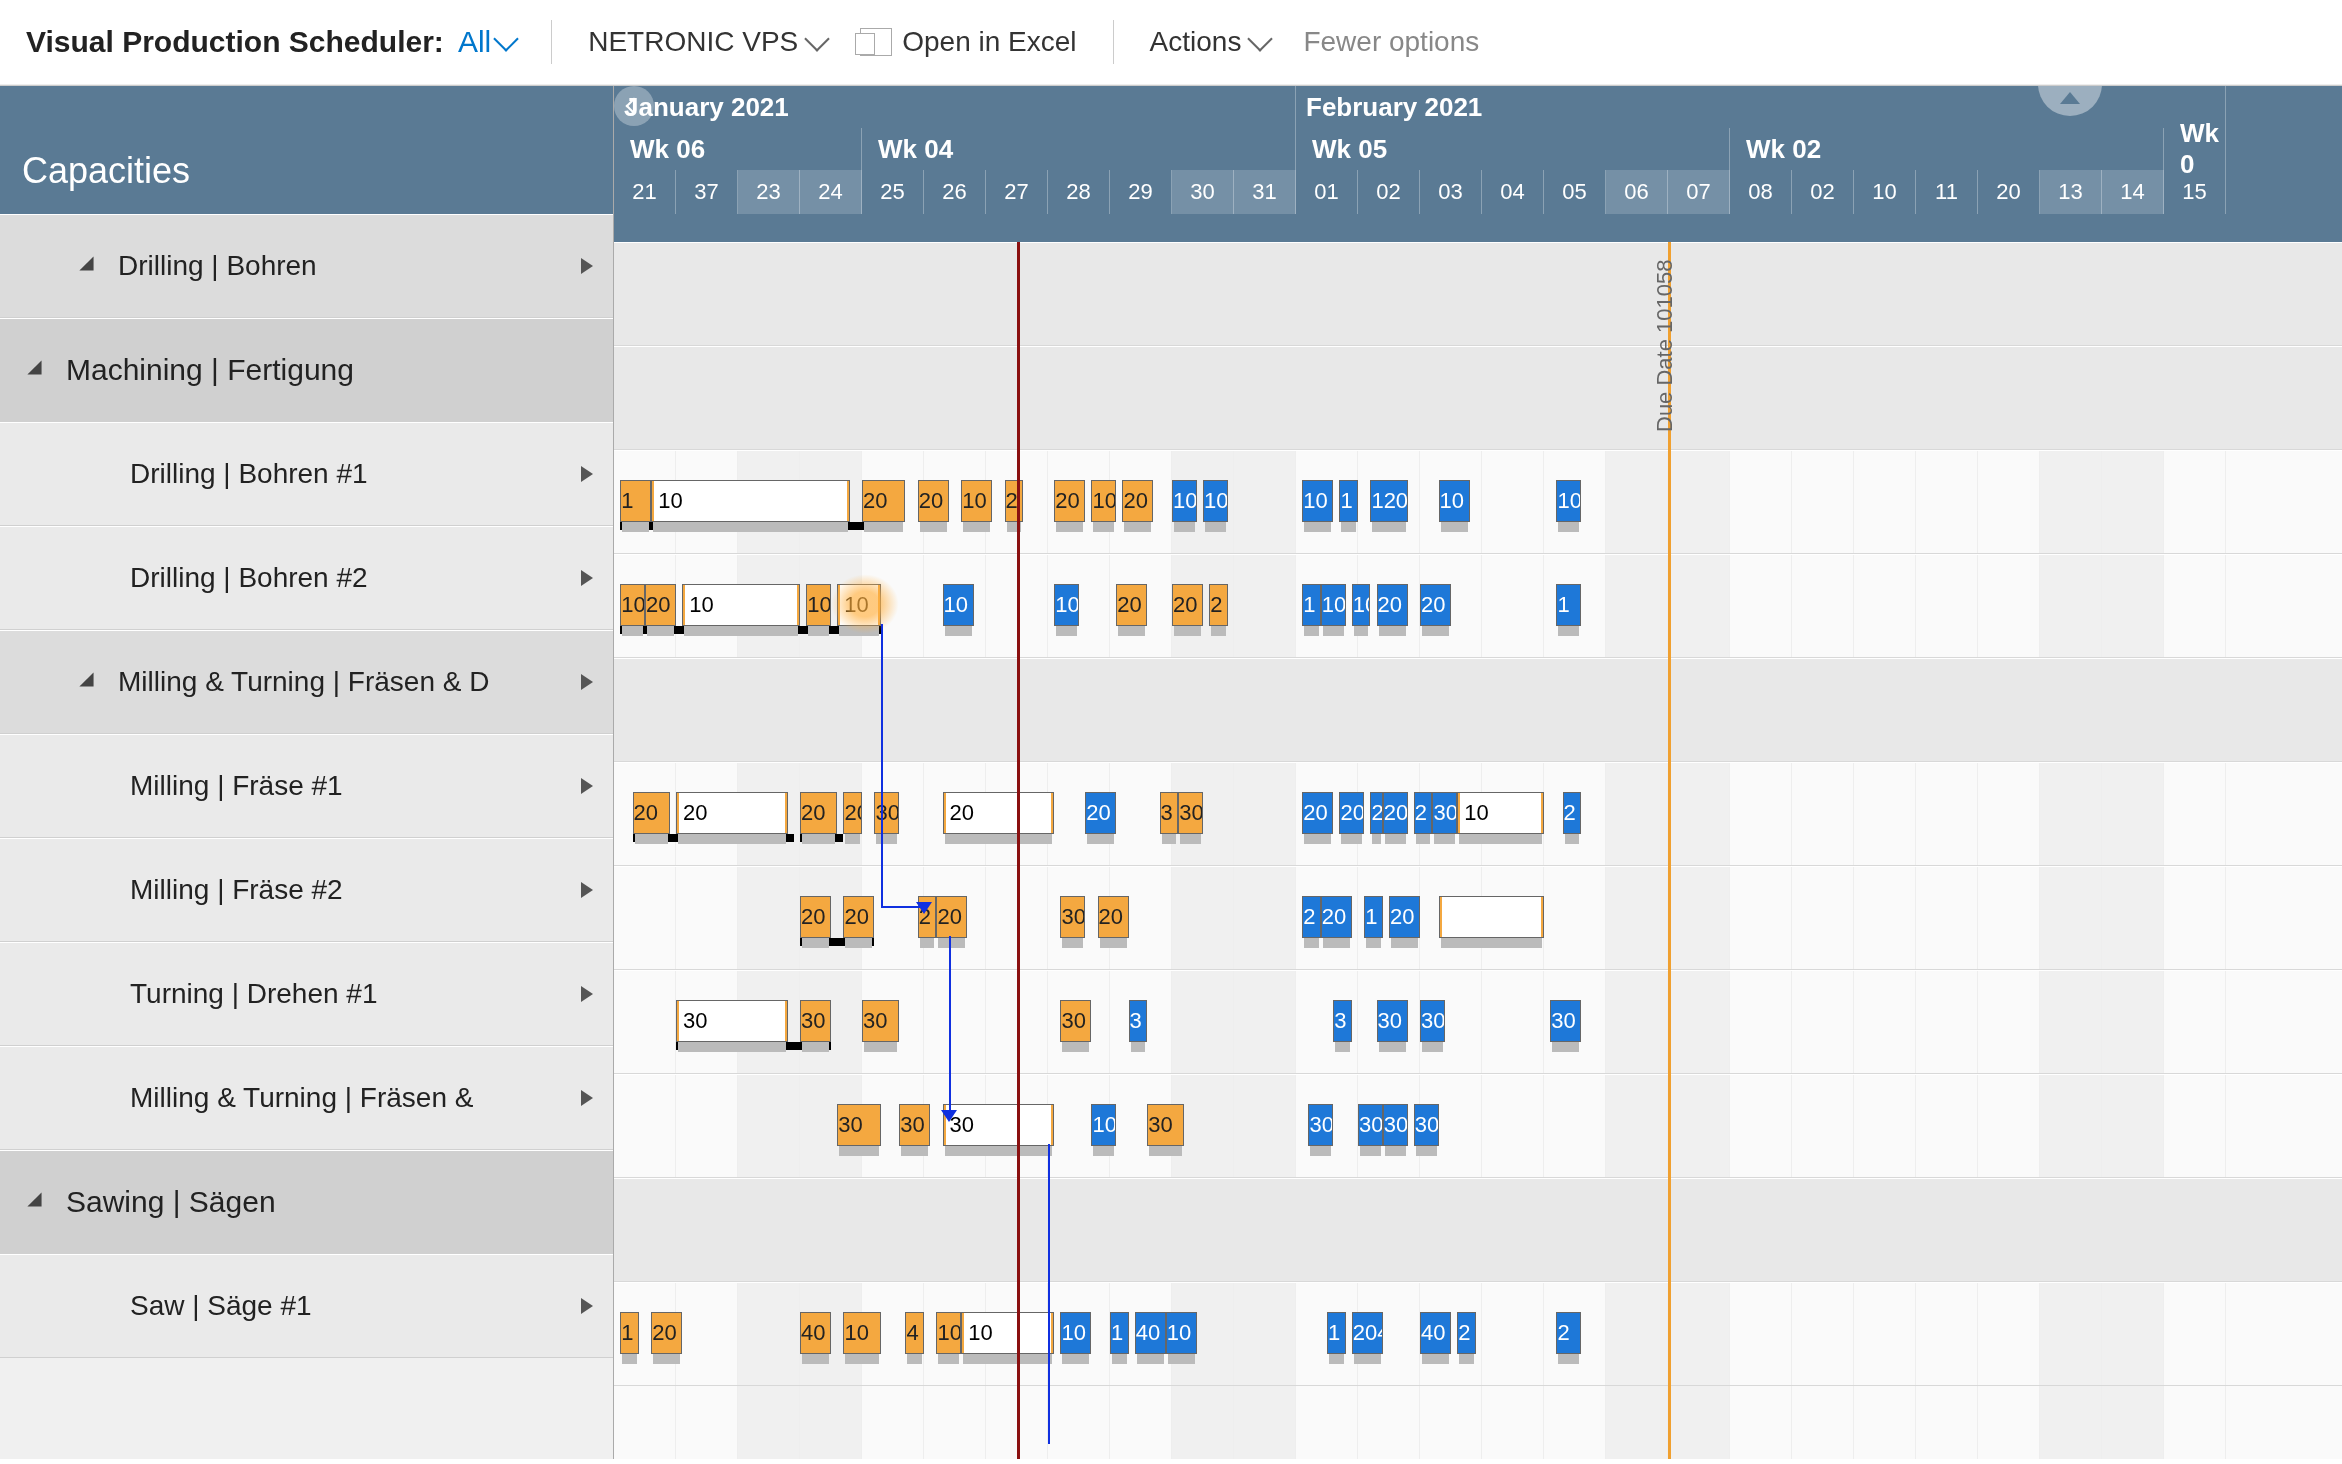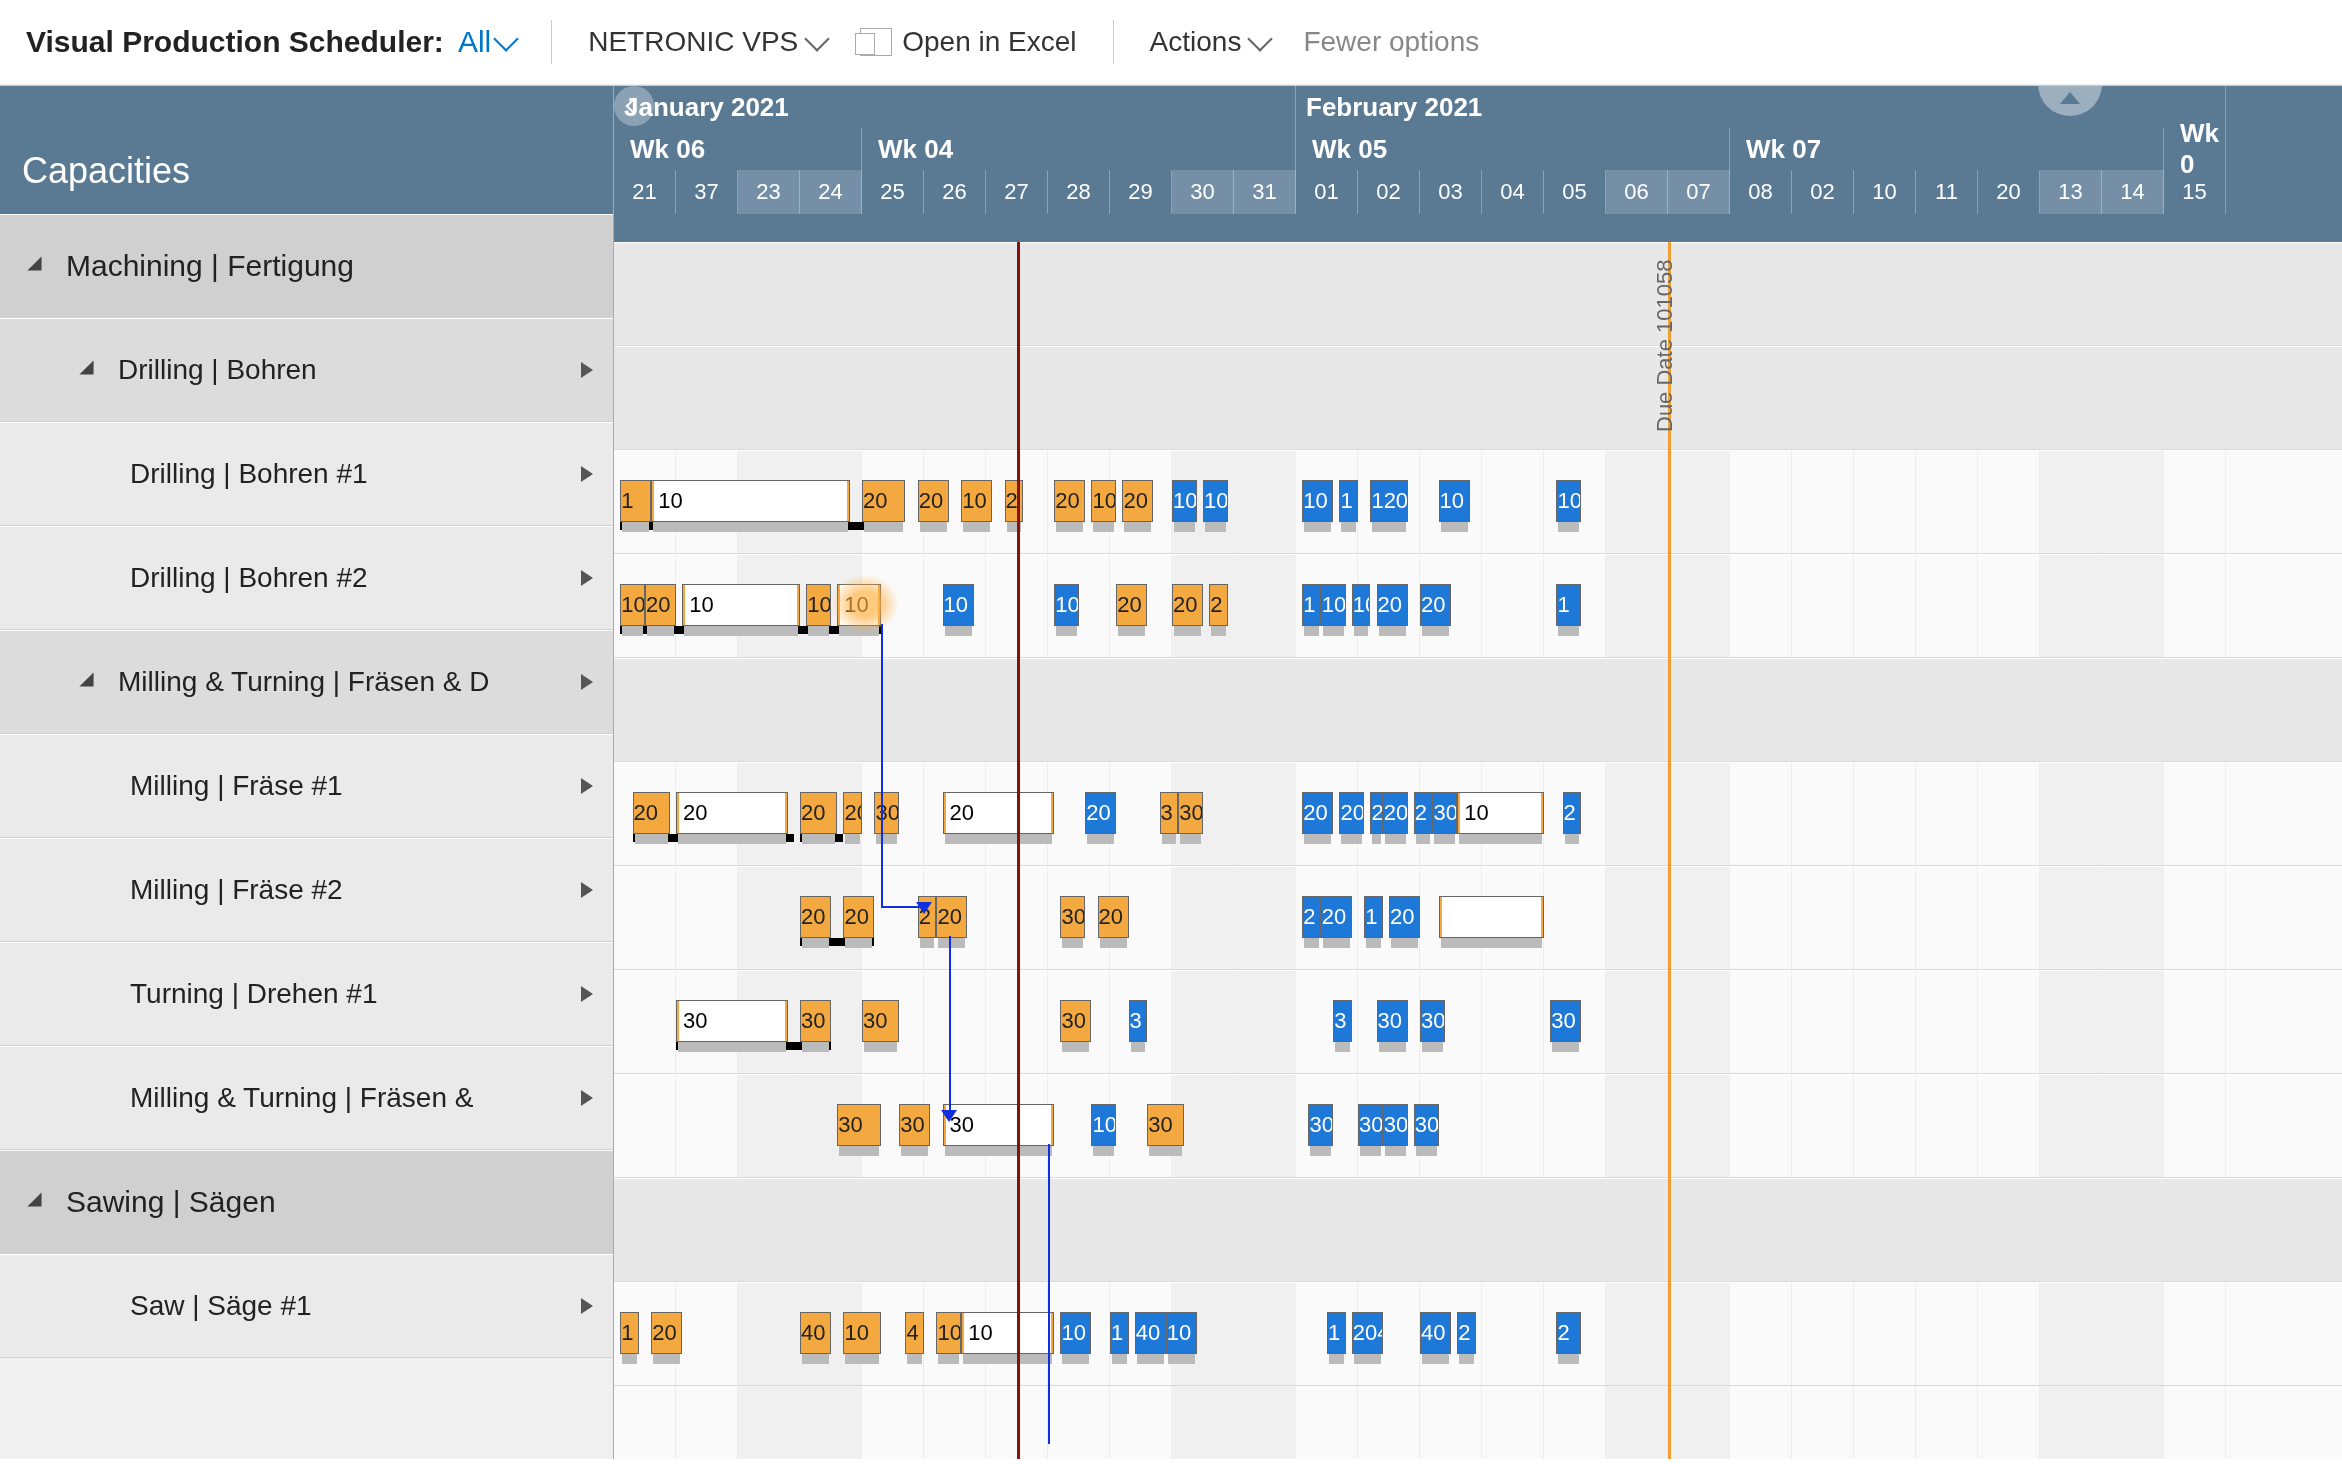--- a/index.html
+++ b/index.html
@@ -84,28 +84,28 @@
     </span>
   <span class="menu faded" style="margin-left:20px">
       <span>Fewer options</span>
     </span>
 </div>
 
 <div class="sched">
   <div class="left">
     <div class="hdr-cap">Capacities</div>
     <div class="tree" id="tree">
+        <div class="tree-row sub">
+          <span class="tri"></span>
+          <span>Drilling | Bohren</span>
+          <span class="expand-r"></span>
+        </div>
         <div class="tree-row group">
           <span class="tri"></span>
           <span>Machining | Fertigung</span>
-        </div>
-        <div class="tree-row sub">
-          <span class="tri"></span>
-          <span>Drilling | Bohren</span>
-          <span class="expand-r"></span>
         </div>
         <div class="tree-row leaf">
           <span>Drilling | Bohren #1</span>
           <span class="expand-r"></span>
         </div>
         <div class="tree-row leaf">
           <span>Drilling | Bohren #2</span>
           <span class="expand-r"></span>
         </div>
         <div class="tree-row sub">
@@ -146,21 +146,21 @@
         </div>
       <div class="nav-up"></div>
       <div class="month-row" id="month-row">
           <div class="month-cell" style="width: 682px;">January 2021</div>
           <div class="month-cell" style="width: 930px;">February 2021</div>
         </div>
       <div class="week-row" id="week-row">
           <div class="week-cell" style="width: 248px;">Wk 06</div>
           <div class="week-cell" style="width: 434px; text-align: center;">Wk 04</div>
           <div class="week-cell" style="width: 434px;">Wk 05</div>
-          <div class="week-cell" style="width: 434px;">Wk 07</div>
+          <div class="week-cell" style="width: 434px;">Wk 02</div>
           <div class="week-cell" style="width: 62px;">Wk 0</div>
         </div>
       <div class="day-row" id="day-row">
           <div class="day-cell">21</div>
           <div class="day-cell">37</div>
           <div class="day-cell wk">23</div>
           <div class="day-cell wk">24</div>
           <div class="day-cell">25</div>
           <div class="day-cell">26</div>
           <div class="day-cell">27</div>

